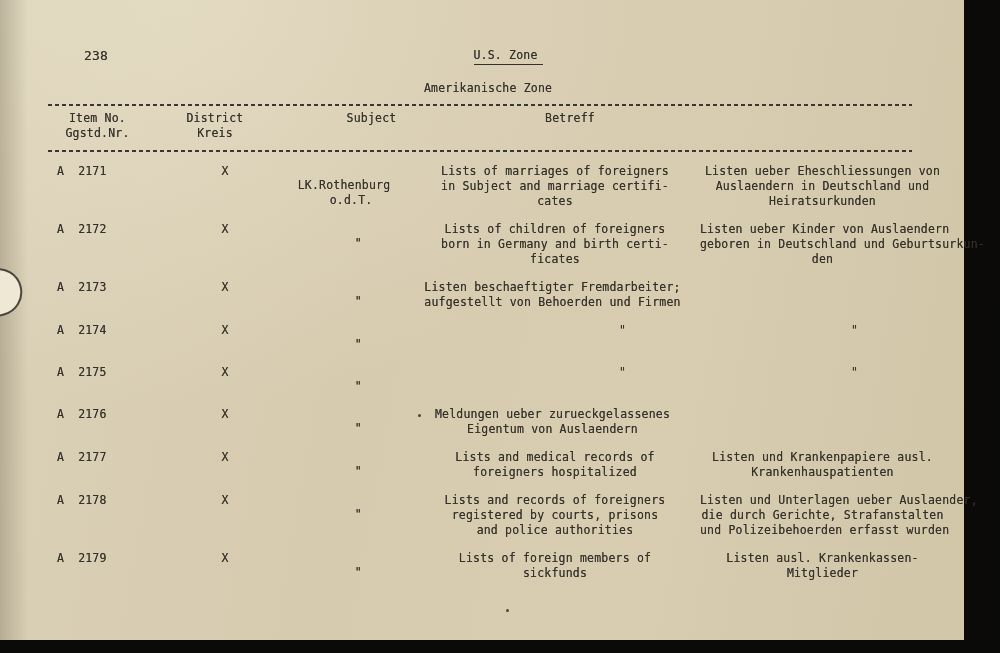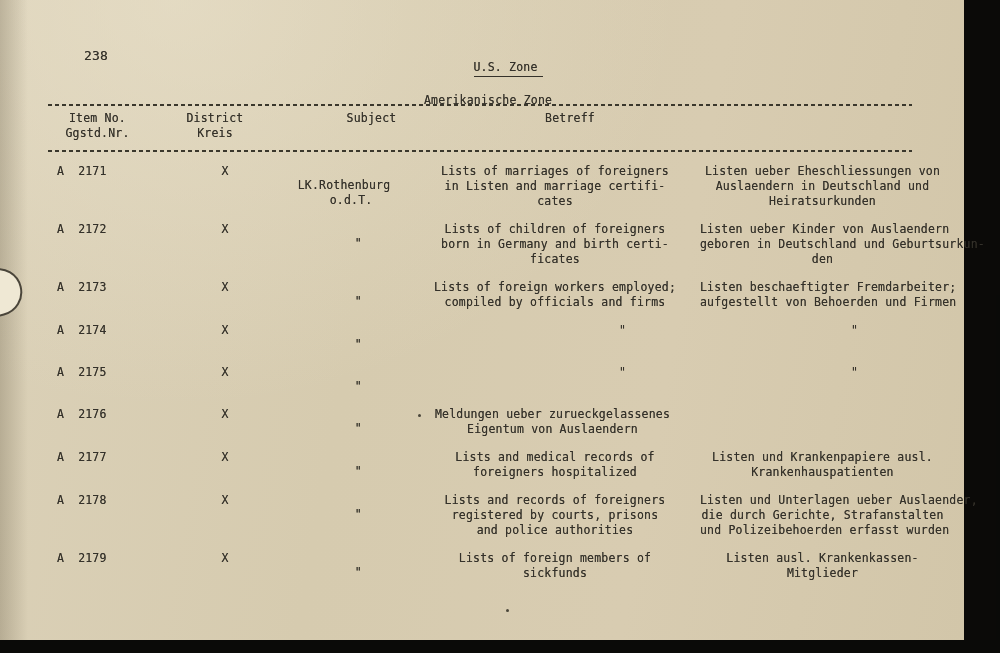--- a/index.html
+++ b/index.html
@@ -23,21 +23,21 @@
   }
   .left-shade {
     position:absolute; left:0; top:0; bottom:0; width:28px;
     background:linear-gradient(90deg, rgba(92,82,60,0.28), rgba(92,82,60,0));
     pointer-events:none;
   }
   .page-number { position:absolute; left:84px; top:48px; font-size:13px; }
   .zone-header { position:absolute; left:424px; top:33px; white-space:pre; }
   .zone-title {
     display:inline-block; margin-left:21px;
-    border-bottom:1.5px solid #34312a; padding:0 5px 1px 0;margin-top:12px;
+    border-bottom:1.5px solid #34312a; padding:0 5px 1px 0;
   }
   .zone-sub { margin-top:1px; }
 
   .rule {
     position:absolute; left:48px; right:52px; height:2px;
     background:repeating-linear-gradient(90deg,#3a372c 0 4px, rgba(0,0,0,0) 4px 7px);
   }
   .rule-top { top:104px; }
   .rule-bottom { top:150px; }
 
@@ -111,21 +111,21 @@
 
     <div class="row grid">
       <div class="c c-item">
         <span>A</span>
         <span>2171</span>
       </div>
       <div class="c c-folder">X</div>
       <div class="c c-district">LK.Rothenburg
   o.d.T.</div>
       <div class="c c-subject">Lists of marriages of foreigners
-in Listen and marriage certifi-
+in Subject and marriage certifi-
 cates</div>
       <div class="c c-betreff">Listen ueber Eheschliessungen von
 Auslaendern in Deutschland und
 Heiratsurkunden</div>
     </div>
 
     <div class="row grid">
       <div class="c c-item">
         <span>A</span>
         <span>2172</span>
@@ -140,22 +140,20 @@
 den</div>
     </div>
 
     <div class="row grid">
       <div class="c c-item">
         <span>A</span>
         <span>2173</span>
       </div>
       <div class="c c-folder">X</div>
       <div class="c c-district">    "</div>
-      <div class="c c-subject">Lists of foreign workers employed;
-compiled by officials and firms</div>
       <div class="c c-betreff">Listen beschaeftigter Fremdarbeiter;
 aufgestellt von Behoerden und Firmen</div>
     </div>
 
     <div class="row grid">
       <div class="c c-item">
         <span>A</span>
         <span>2174</span>
       </div>
       <div class="c c-folder">X</div>

